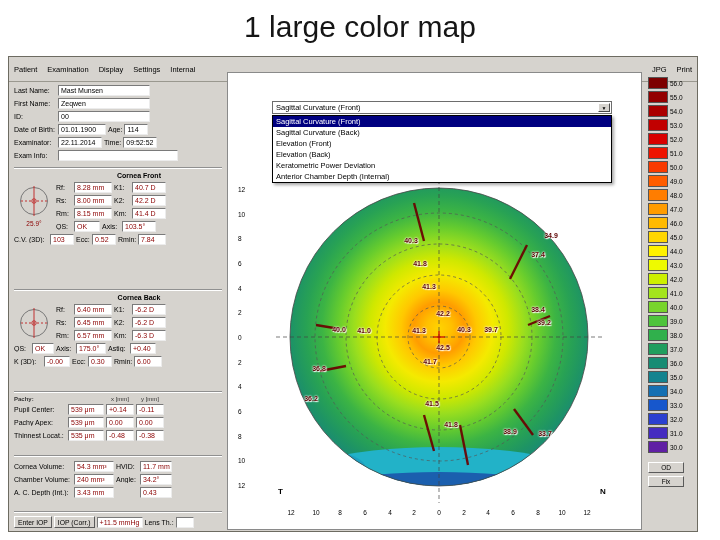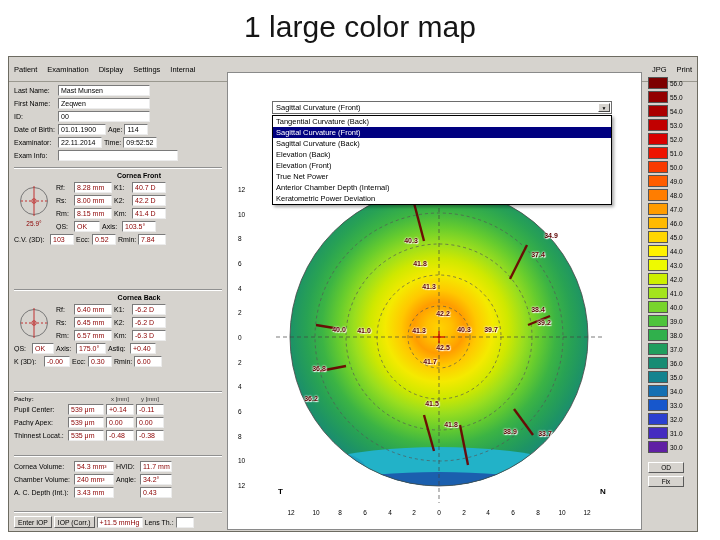--- a/index.html
+++ b/index.html
@@ -378,28 +378,26 @@
 
     <span class="tlbl">T</span>
     <span class="nlbl">N</span>
 
     <div class="combo">
       <span>Sagittal Curvature (Front)</span>
       <span class="combo-btn">▼</span>
     </div>
     <div class="droplist">
 
-        <div class="opt">Tangential Curvature (Back)</div>
         <div class="opt sel">Sagittal Curvature (Front)</div>
         <div class="opt">Sagittal Curvature (Back)</div>
+        <div class="opt">Elevation (Front)</div>
         <div class="opt">Elevation (Back)</div>
-        <div class="opt">Elevation (Front)</div>
-        <div class="opt">True Net Power</div>
+        <div class="opt">Keratometric Power Deviation</div>
         <div class="opt">Anterior Chamber Depth (Internal)</div>
-        <div class="opt">Keratometric Power Deviation</div>
       </div>
   </div>
 
   <div class="scalepanel">
     <div class="scale-rows">
 
     <div class="srow">
           <span class="swatch" style="background: rgb(125, 0, 0);"></span>
           <span class="sval">56.0</span>
         </div>

